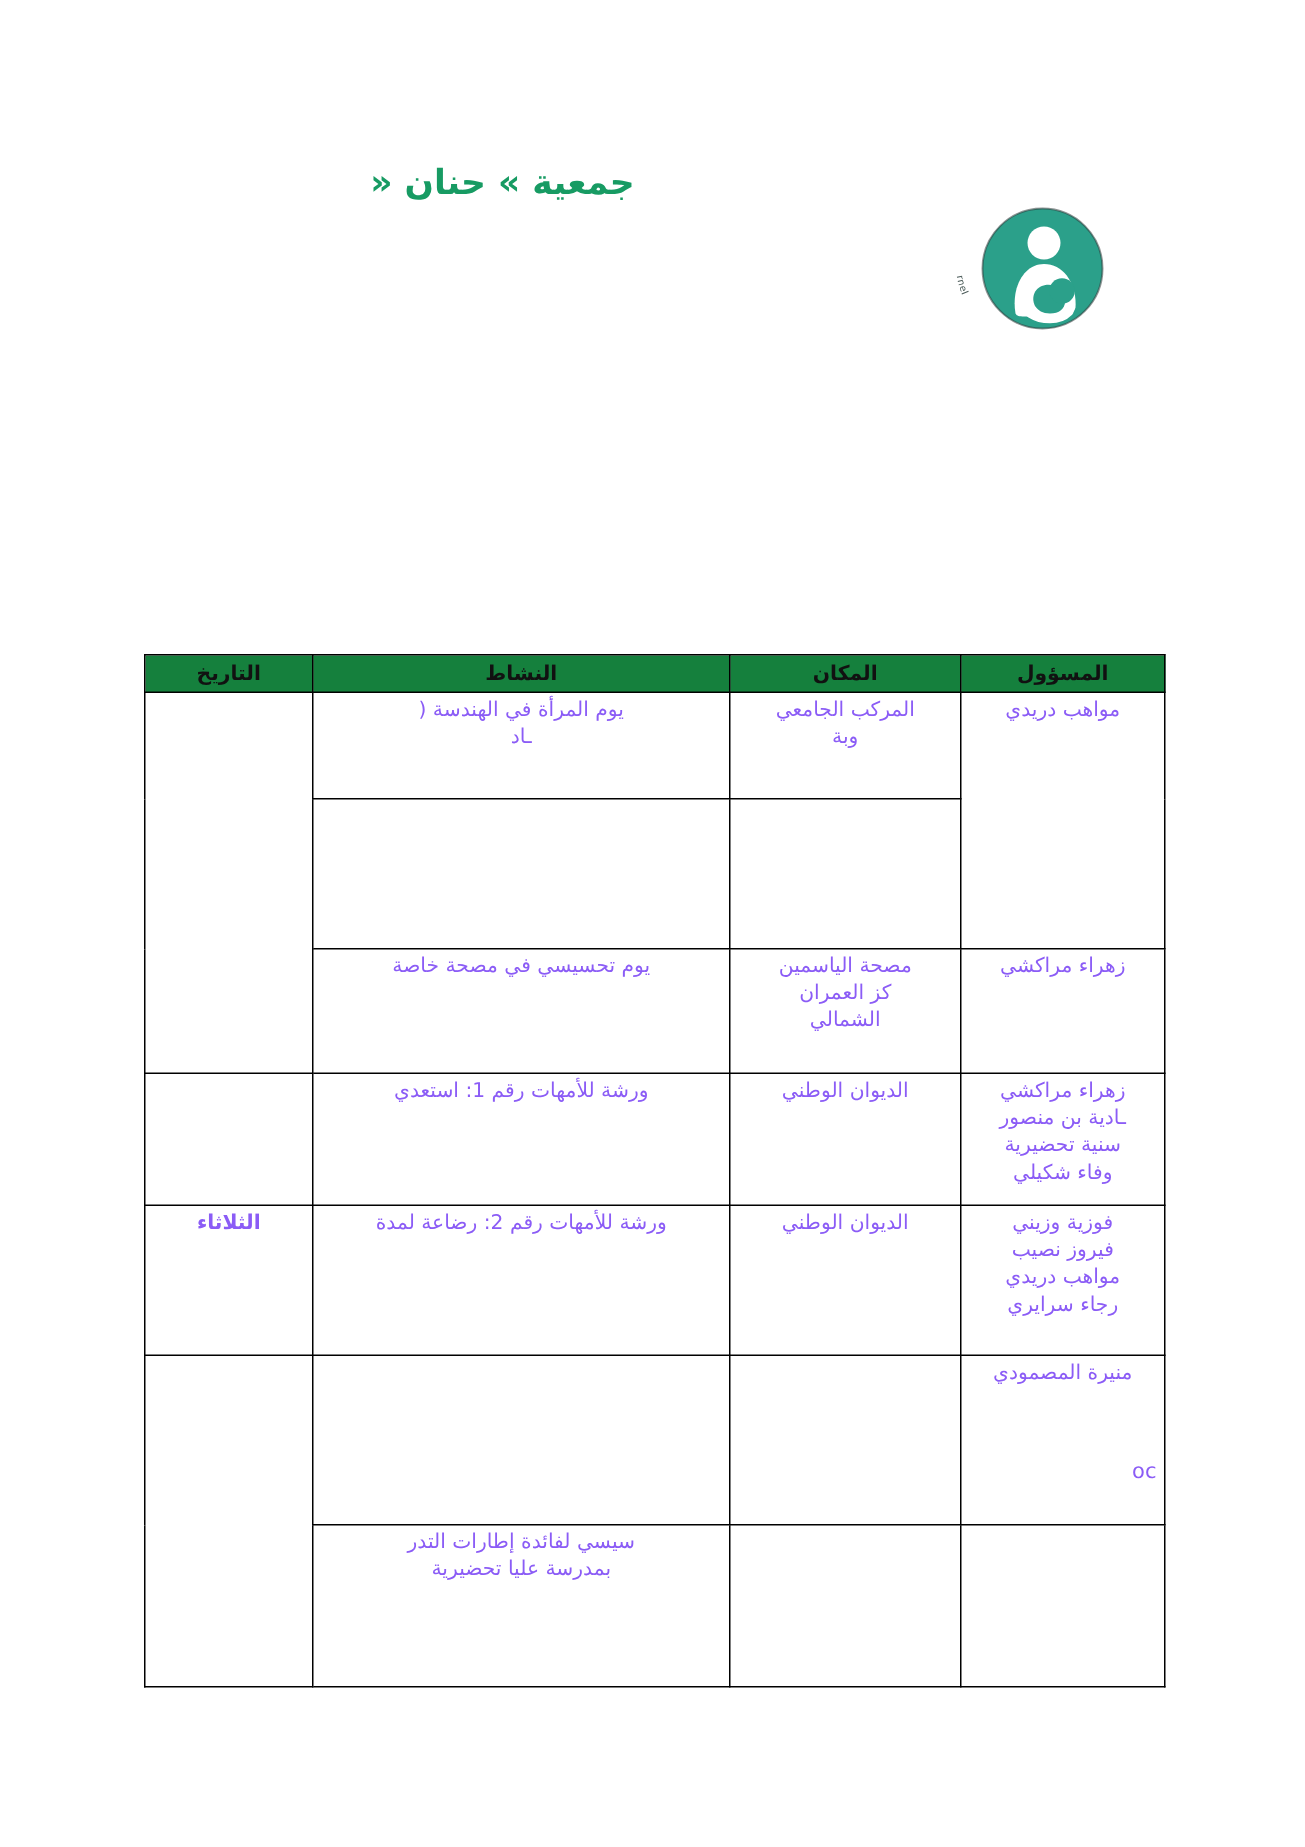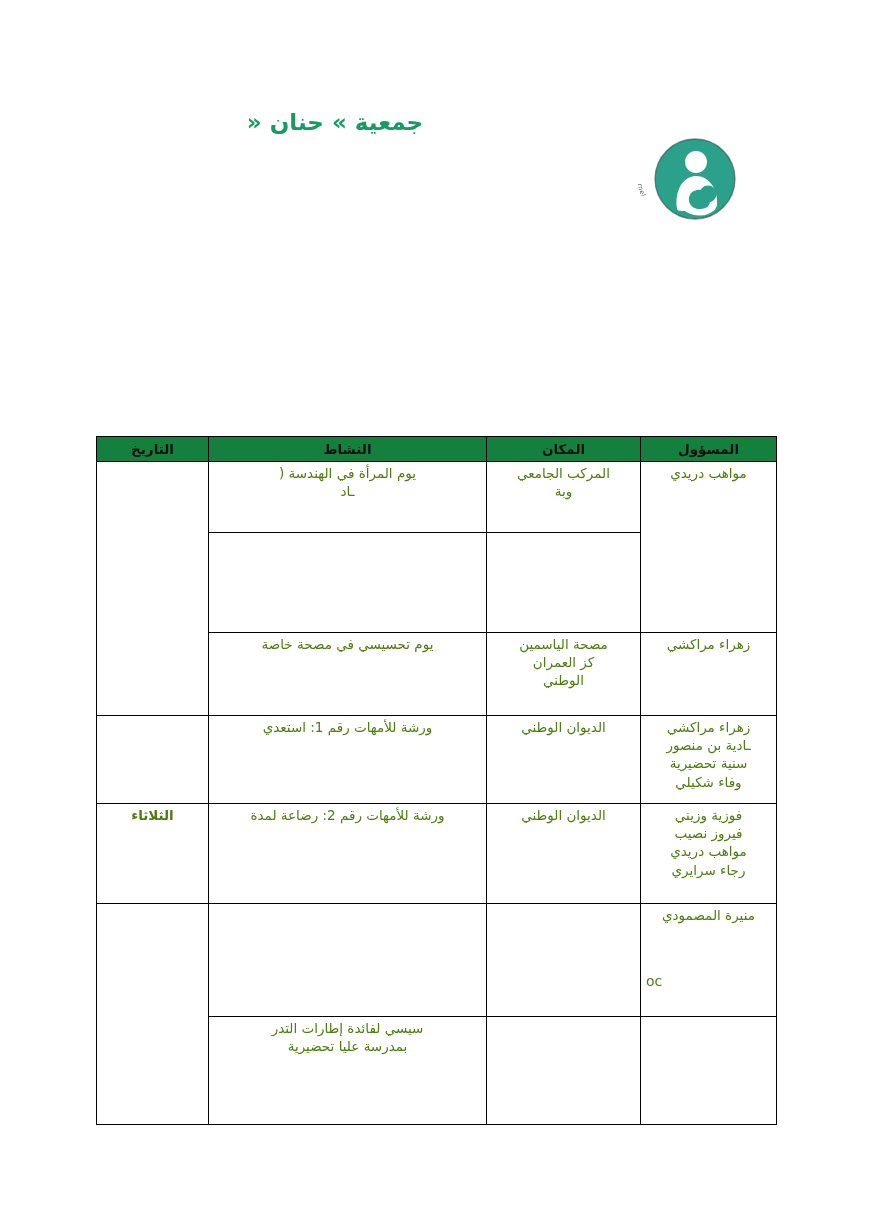--- a/index.html
+++ b/index.html
@@ -59,21 +59,21 @@
     direction: rtl;
     table-layout: fixed;
     font-family: "DejaVu Sans", "Liberation Sans", sans-serif;
   }
   .sched-table td, .sched-table th {
     border: 1px solid #000000;
     vertical-align: top;
     padding: 2px 5px;
     font-size: 13.5px;
     line-height: 1.35;
-    color: #4d7c0f;
+    color: #8b5cf6;
     text-align: center;
   }
   .sched-table thead th {
     background: #15803d;
     font-weight: bold;
     font-size: 13.5px;
     height: 20px;
     padding: 2px 4px;
     vertical-align: middle;
     text-align: center;
@@ -105,21 +105,21 @@
     vertical-align: bottom;
     padding-bottom: 6px;
     margin-top: 12px;
   }
   .resp-oc {
     vertical-align: top;
   }
   .oc-text {
     display: block;
     margin-top: 48px;
-    text-align: left;
+    text-align: right;
     direction: ltr;
     font-size: 14px;
   }
   .nl { display: block; }
 </style>
 </head>
 <body>
 
 <div class="doc-header">
 
@@ -193,21 +193,21 @@
       <td class="cell-blank"></td>
     </tr>
 
     <tr class="row-h3">
       <td>
         <span class="nl">زهراء مراكشي</span>
       </td>
       <td>
         <span class="nl">مصحة الياسمين</span>
         <span class="nl">كز العمران</span>
-        <span class="nl">الوطني</span>
+        <span class="nl">الشمالي</span>
       </td>
       <td>
         <span class="nl">يوم تحسيسي في مصحة خاصة</span>
       </td>
     </tr>
 
     <tr class="row-h4">
       <td>
         <span class="nl">زهراء مراكشي</span>
         <span class="nl">ـادية بن منصور</span>

